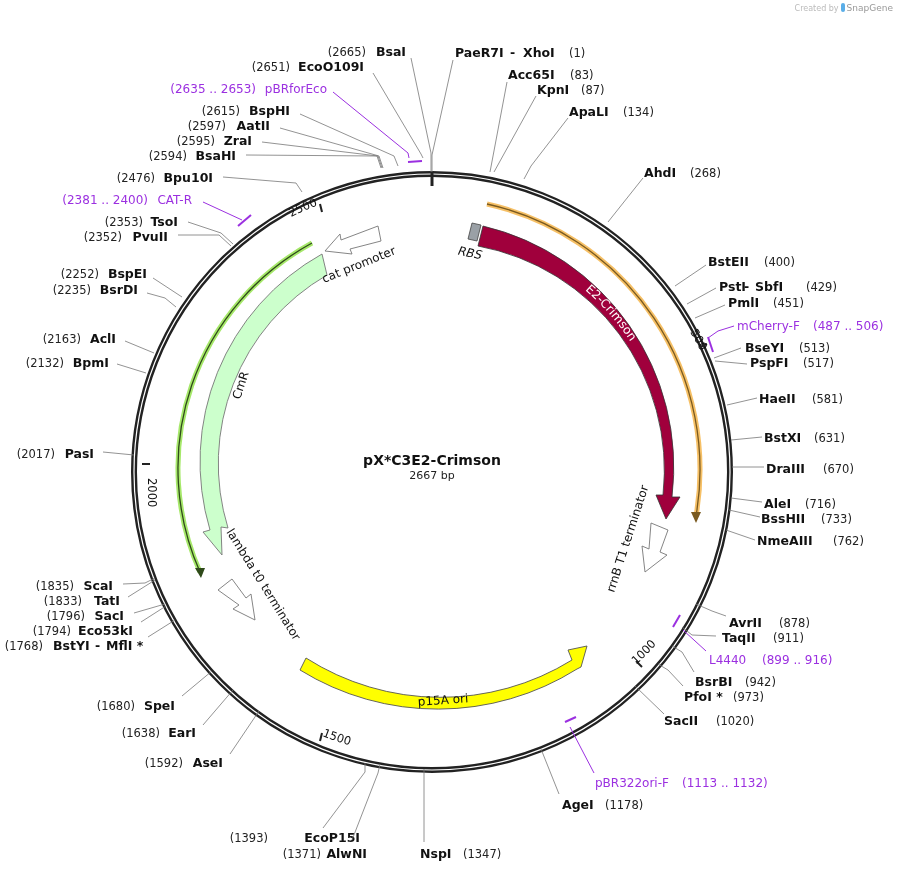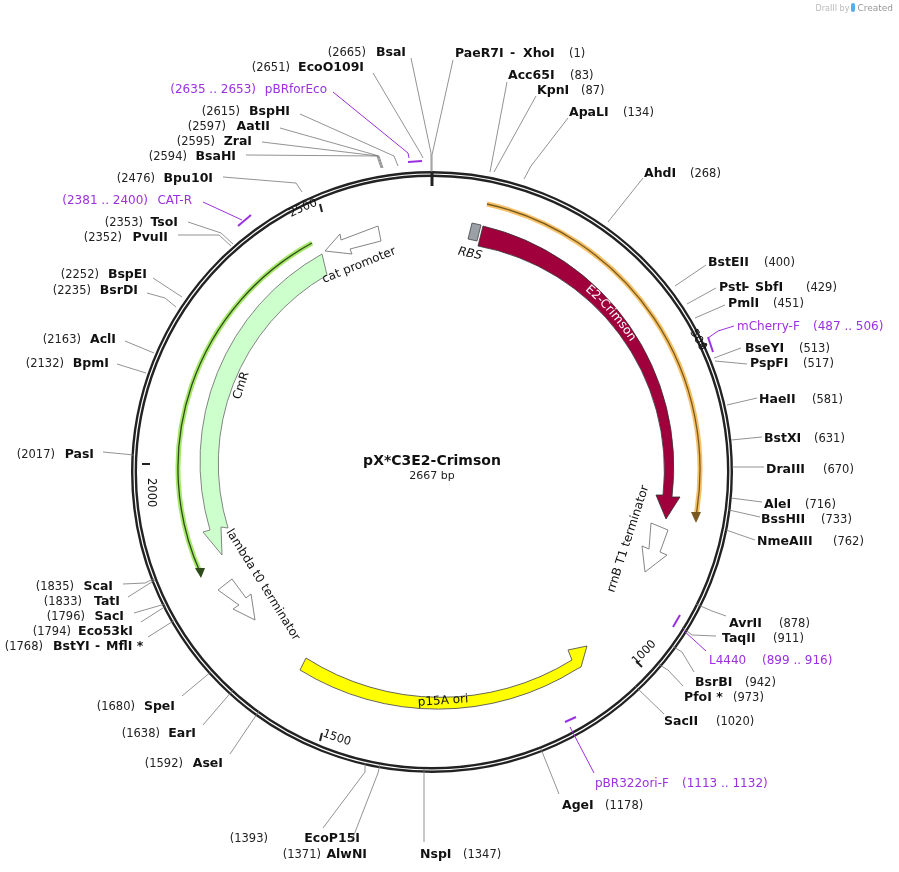--- a/index.html
+++ b/index.html
@@ -13,21 +13,21 @@
   .feat-label{font-family:"DejaVu Sans",sans-serif;font-size:12px;fill:#111;}
   .tick-label{font-family:"DejaVu Sans",sans-serif;font-size:11.5px;fill:#111;}
   .credit{position:absolute;right:6px;top:3px;font-family:"DejaVu Sans",sans-serif;font-size:8px;color:#bbb;}
   .credit .brand{color:#999;font-size:9px;}
   .credit .logo{display:inline-block;width:4px;height:9px;background:#5aaee8;border-radius:2px;margin:0 2px -1px 2px;}
 </style>
 </head>
 <body>
 
 <div class="credit">
-  <span>DraIII by</span><span class="logo"></span><span class="brand">Created</span>
+  <span>Created by</span><span class="logo"></span><span class="brand">SnapGene</span>
 </div>
 
 <svg width="899" height="872" viewBox="0 0 899 872">
   <defs>
     <path id="catPath" d="M 330 285 A 195 195 0 0 1 400 262"></path>
     <path id="e2Path" d="M 585 290 A 250 250 0 0 1 665 420"></path>
     <path id="rrnbPath" d="M 612 590 A 200 200 0 0 0 660 480"></path>
     <path id="lambdaPath" d="M 225 530 A 220 220 0 0 0 300 640"></path>
     <path id="cmrPath" d="M 225 400 A 230 230 0 0 1 250 340"></path>
     <path id="p15aPath" d="M 380 700 A 300 300 0 0 0 480 702"></path>

